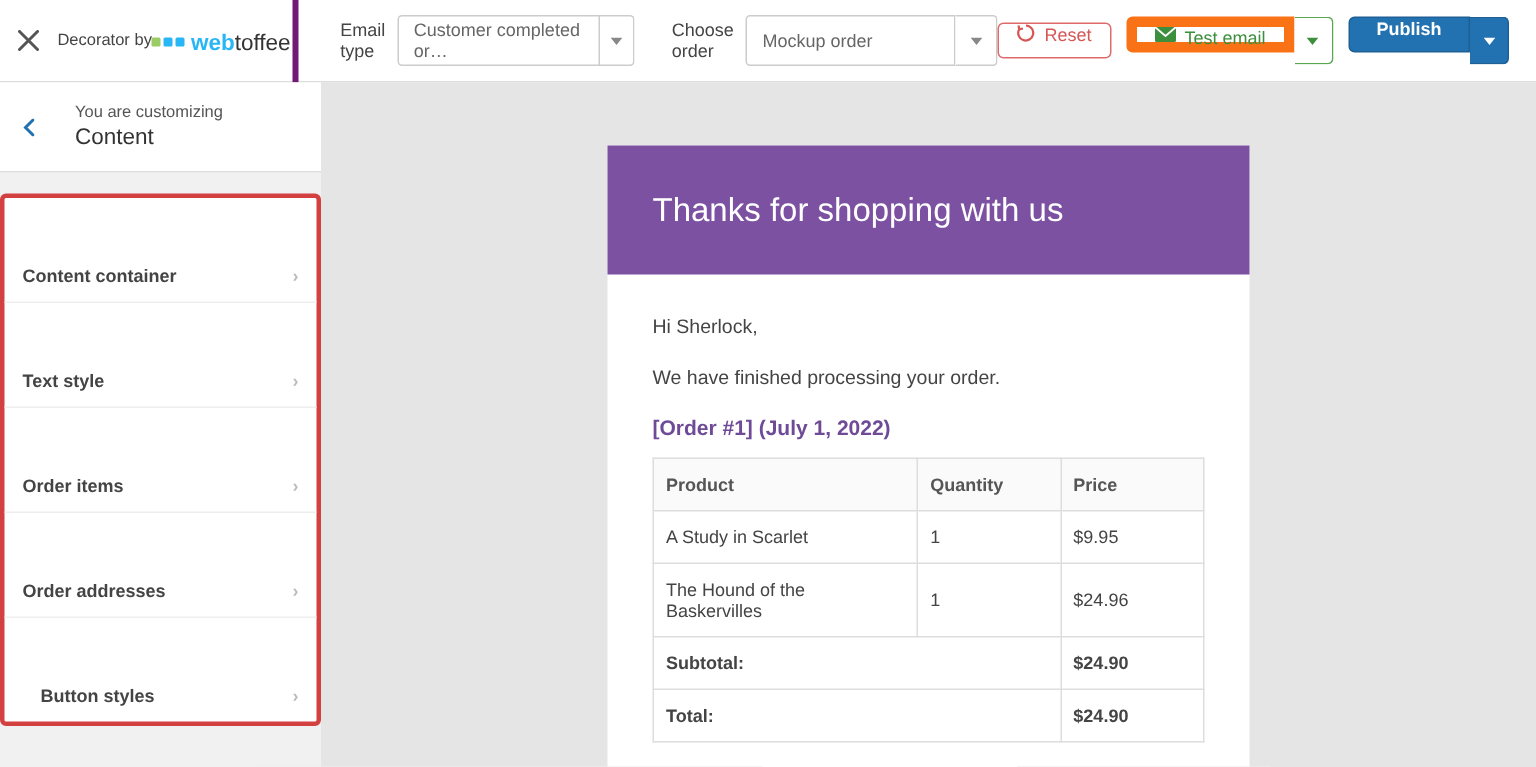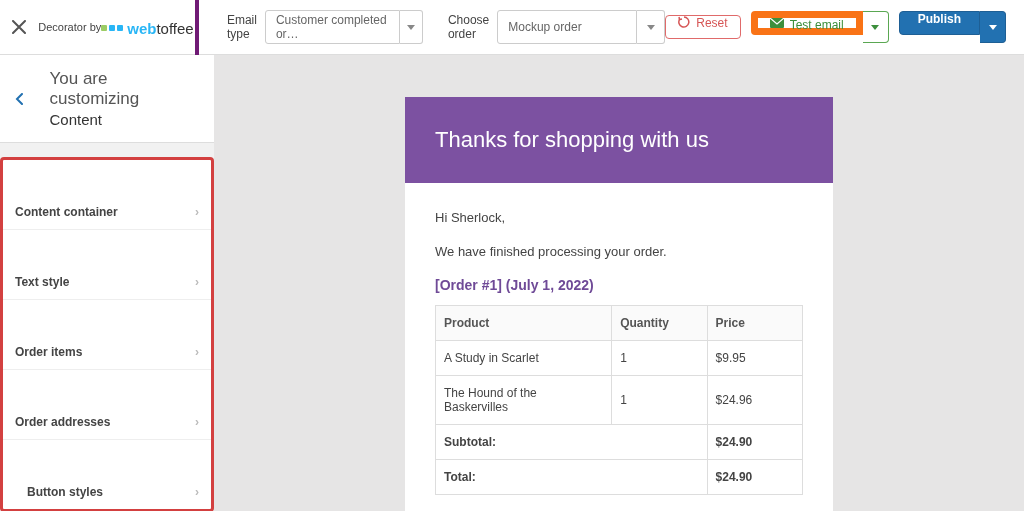--- a/index.html
+++ b/index.html
@@ -34,21 +34,21 @@
   .split .caret, .pub-split .caret { width:26px; display:flex; align-items:center; justify-content:center; border:1px solid; border-left:none; border-radius:0 4px 4px 0; cursor:pointer; }
   .split .caret { border-color:#5aa752; color:#3c8f3c; background:#fff; }
   .pub-split { display:flex; height:32px; }
   .btn.publish { background:#2271b1; color:#fff; border:1px solid #1e5f95; border-radius:4px 0 0 4px; font-weight:600; padding:0 18px;}
   .pub-split .caret { background:#2271b1; color:#fff; border-color:#1e5f95; }
 
   
   .sidebar { position:absolute; left:0; top:55px; width:214px; bottom:0; background:#f1f1f1; }
   .panel-head { background:#fff; border-bottom:1px solid #ddd; display:flex; align-items:center; gap:12px; padding:14px 14px 14px 0; position:relative; }
   .panel-back { width:38px; height:100%; display:flex; align-items:center; justify-content:center; color:#2271b1; cursor:pointer; }
-  .panel-head .txt .line1 { font-size:17px; color:#555; }
+  .panel-head .txt .line1 { font-size:11px; color:#555; }
   .panel-head .txt .line2 { font-size:15px; color:#333; margin-top:2px; font-weight:400; }
 
   .menu { border:3px solid #d34040; border-radius:4px; margin-top:14px; background:#fff; }
   .menu-item { display:flex; align-items:center; justify-content:space-between; padding:10px 12px; font-size:12px; color:#444; border-bottom:1px solid #eee; cursor:pointer; font-weight:600;margin-top:35px;}
   .menu-item:last-child{border-bottom:none;padding-left:24px;}
   .chev { color:#bbb; }
 
   
   .preview { position:absolute; left:214px; right:0; top:55px; bottom:0; background:#e6e5e5; overflow:hidden; }
   .email { width:428px; margin:42px auto 0; background:#fff; box-shadow:0 0 0 rgba(0,0,0,0); }

